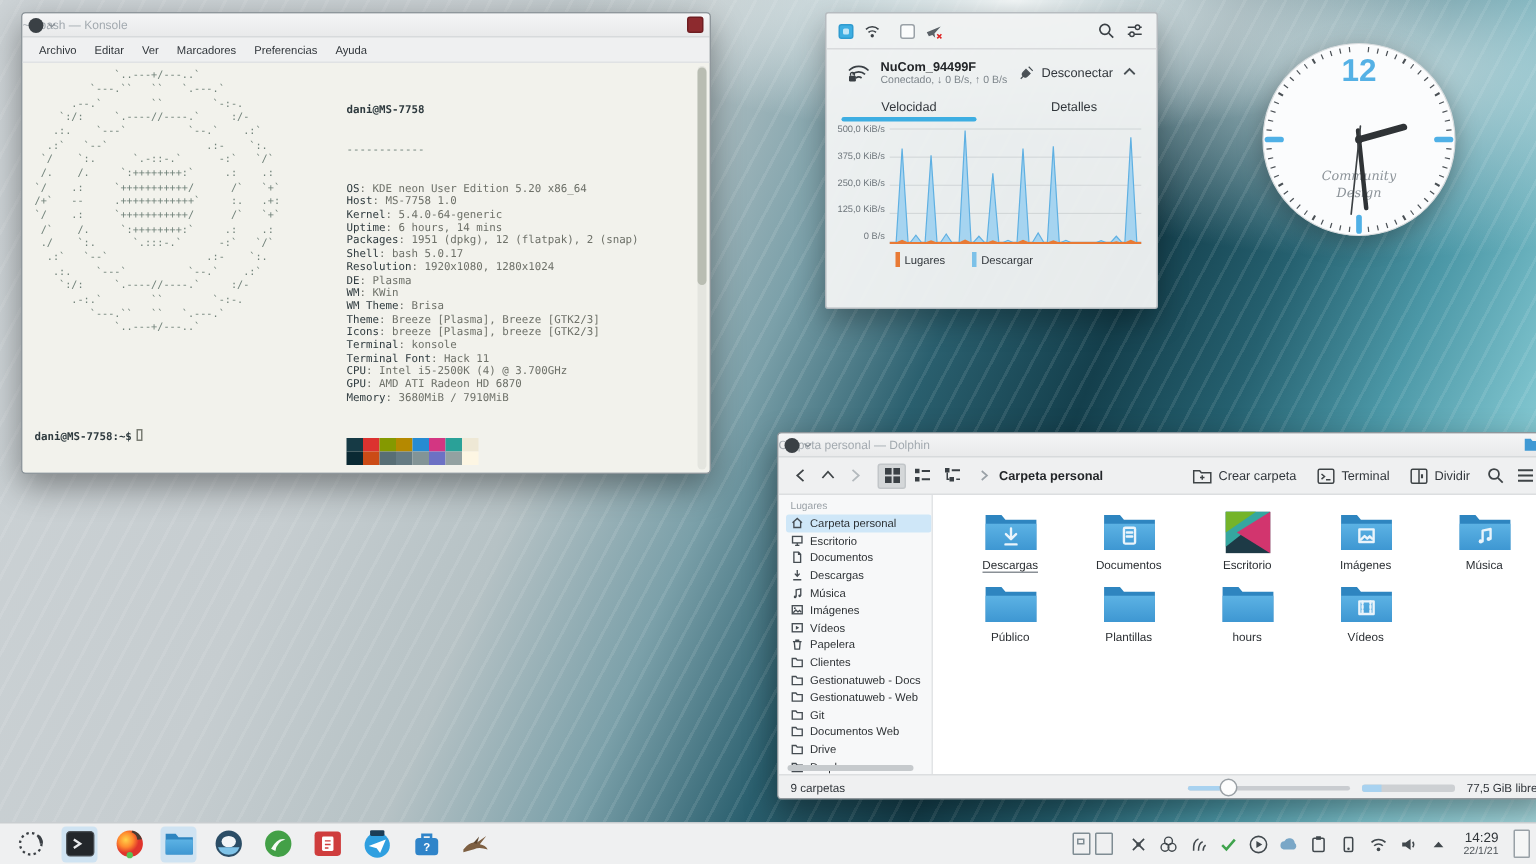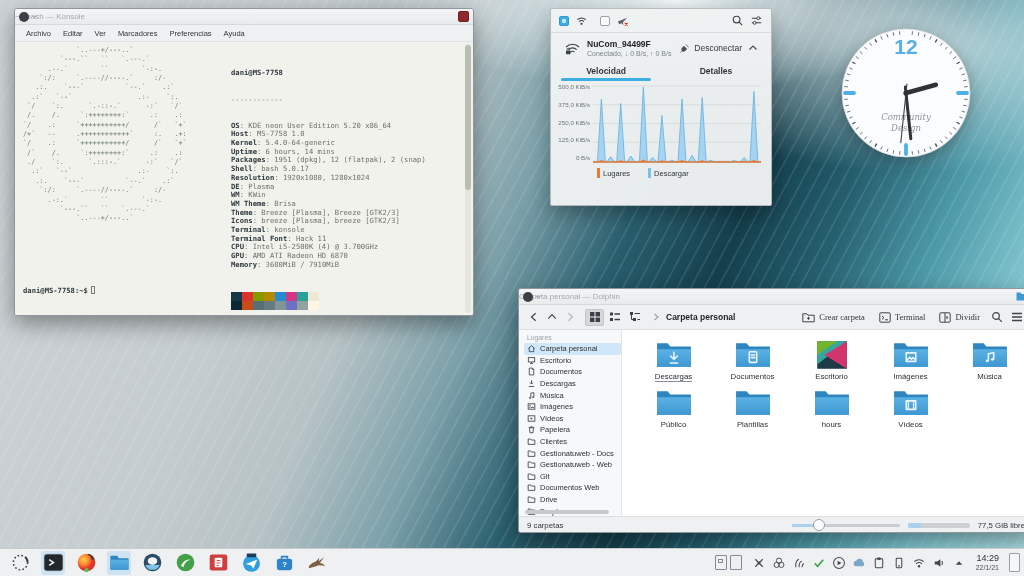--- a/index.html
+++ b/index.html
@@ -36,21 +36,21 @@
   .term-line { font-size:7.2px; line-height:9px; white-space:pre; }
   .t-prompt { font-weight:bold; color:#2e3a3e; }
   .t-cmd { color:#7c7f55; }
   .t-cursor { display:inline-block; width:4.5px; height:8px; border:1px solid #7a7d74; vertical-align:-1px; margin-left:3px; }
   .nf-row { display:flex; margin-top:1px; }
   .nf-ascii { font-family:"DejaVu Sans Mono", monospace; font-size:6.8px; line-height:9.35px;
     color:#6f8078; width:208px; flex:none; }
   .nf-info { padding-top:6px; font-size:7.2px; line-height:8.7px; white-space:pre; }
   .nf-title { font-weight:bold; color:#2e3a3e; }
   .nf-divider { color:#6f8078; }
-  .nf-label { font-weight:bold; color:#2e3a3e; }
+  .nf-label { font-weight:normal; color:#2e3a3e; }
   .nf-val { color:#6e7169; }
   .nf-palette { margin-top:5px; }
   .nf-palette .prow { display:flex; height:9px; }
   .nf-palette .sw { width:11px; height:9px; }
   .term-bottom { position:absolute; left:8px; bottom:20px; }
   .term-scrollbar { position:absolute; top:2px; bottom:2px; right:2px; width:6px; background:#e4e5df; border-radius:3px; }
   .term-thumb { position:absolute; top:1px; left:0; width:6px; height:54%; background:#b9bdb2; border-radius:3px; }
 
   
   .net { position:absolute; left:550px; top:8px; width:222px; height:198px;
@@ -61,21 +61,21 @@
   .net-header .spacer { flex:1; }
   .chk { width:10px; height:10px; border-radius:2px; border:1px solid #9aa1a7; background:#fbfcfc; position:relative; }
   .chk.on { background:#3daee2; border-color:#2f9bd0; }
   .chk.on::after { content:""; position:absolute; inset:2px; background:#bfe5f7; border-radius:1px; }
   .hicon { width:13px; height:13px; }
   .net-conn { display:flex; align-items:center; padding:6px 13px 4px; gap:6px; }
   .ssid { font-weight:bold; font-size:8.5px; color:#232629; }
   .conn-sub { font-size:7px; color:#7d858b; margin-top:1px; }
   .disc { margin-left:auto; display:flex; align-items:center; gap:4px; color:#31363b; font-size:8.5px; }
   .net-tabs { display:flex; margin-top:2px; }
-  .net-tab { flex:1; text-align:center; font-size:8.5px; color:#31363b; padding:3px 0 5px; position:relative;font-weight:bold; }
+  .net-tab { flex:1; text-align:center; font-size:8.5px; color:#31363b; padding:3px 0 5px; position:relative; }
   .net-tab.active::after { content:""; position:absolute; left:10px; right:10px; bottom:0; height:3px; background:#3daee2; border-radius:2px; }
   .net-graph { display:flex; padding:4px 8px 0 6px; }
   .yticks { width:36px; height:78px; display:flex; flex-direction:column; justify-content:space-between;
     font-size:6.2px; color:#6e767c; text-align:right; padding-right:3px; transform:translateY(-2px); }
   .net-legend { display:flex; gap:18px; padding:5px 0 0 46px; font-size:7.5px; color:#31363b; }
   .leg-item { display:flex; align-items:center; gap:3px; }
   .leg-sw { width:3px; height:10px; }
 
   
   .clockw { position:absolute; left:839px; top:26px; width:134px; height:134px; filter:drop-shadow(0 4px 8px rgba(0,0,0,.3)); }
@@ -84,21 +84,21 @@
   .dolphin { left:518px; top:288px; width:516px; height:245px; }
   .d-toolbar { height:25px; background:#eff0f1; border-bottom:1px solid #dcdee0;
     display:flex; align-items:center; gap:4px; padding:0 8px; }
   .nav-btn { width:14px; height:14px; display:flex; align-items:center; justify-content:center; }
   .nav-btn svg { width:10px; height:10px; }
   .view-group { display:flex; gap:1px; margin:0 4px; }
   .view-btn { width:19px; height:17px; border-radius:2px; display:flex; align-items:center; justify-content:center; }
   .view-btn.active { background:#d4d7d9; border:1px solid #c2c6c9; }
   .path-label { font-size:8.5px; font-weight:bold; color:#232629; margin-left:2px; }
   .d-toolbar .spacer { flex:1; }
-  .tool-item { display:flex; align-items:center; gap:4px; font-size:8.5px; color:#31363b; padding:0 5px;font-family:Liberation Serif, serif; }
+  .tool-item { display:flex; align-items:center; gap:4px; font-size:8.5px; color:#31363b; padding:0 5px; }
   .icon-btn { width:16px; height:16px; display:flex; align-items:center; justify-content:center; }
   .d-body { display:flex; height:186px; }
   .d-side { width:106px; background:#f7f8f9; border-right:1px solid #e2e4e6; padding:3px 0 0 5px; position:relative; overflow:hidden; }
   .places-h { font-size:6.8px; color:#9aa1a7; margin:1px 0 2px 3px; }
   .place { display:flex; align-items:center; gap:4px; height:11.6px; font-size:7.5px; color:#2d3134; padding-left:3px; white-space:nowrap; }
   .place.sel { background:#cfe7f8; border-radius:2px; }
   .place svg { width:9px; height:9px; flex:none; }
   .side-hsb { position:absolute; bottom:2px; left:6px; width:84px; height:4px; background:#c6cacd; border-radius:2px; }
   .d-main { flex:1; background:#ffffff; padding:10px 4px 0 12px; position:relative; }
   .fgrid { display:grid; grid-template-columns:repeat(5,79px); row-gap:6px; }

